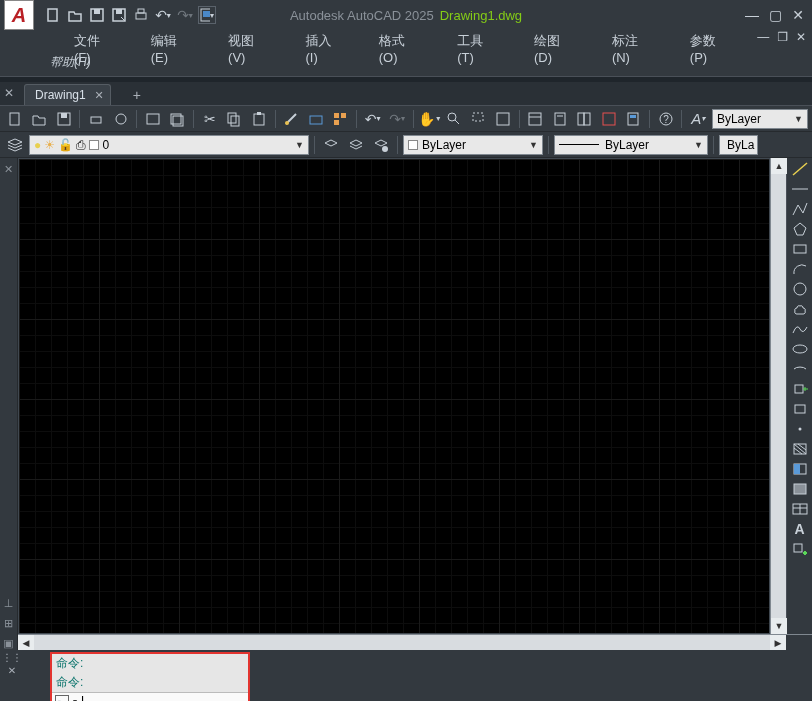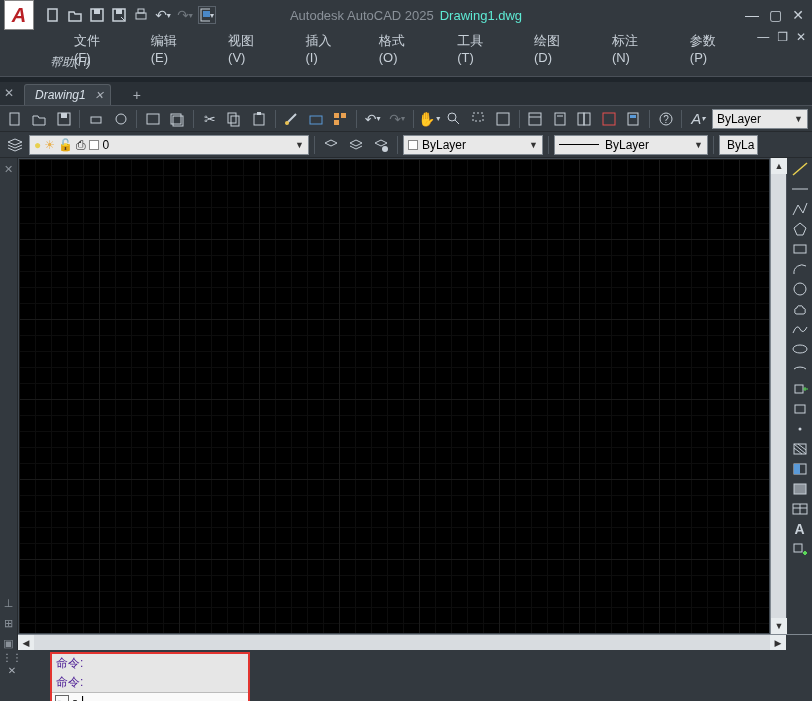--- a/index.html
+++ b/index.html
@@ -4,31 +4,31 @@
 <style>
 * { margin: 0; padding: 0; box-sizing: border-box; font-family: "Microsoft YaHei", Arial, sans-serif; }
 body { background: #33393f; width: 812px; height: 701px; overflow: hidden; font-size: 12px; color: #c8d0d8; }
 
 .titlebar { height: 30px; background: #33393f; display: flex; align-items: center; position: relative; }
 .app-logo { width: 30px; height: 30px; background: #fff; margin: 2px 4px; display: flex; align-items: center; justify-content: center; border: 1px solid #888; }
 .app-logo-a { color: #b92025; font-size: 20px; font-weight: bold; font-style: italic; }
 .qat { display: flex; align-items: center; gap: 4px; margin-left: 6px; }
 .qat .ico { width: 18px; height: 18px; display: flex; align-items: center; justify-content: center; color: #c8d0d8; }
 .title-center { position: absolute; left: 50%; transform: translateX(-50%); color: #8a9199; font-size: 13px; white-space: nowrap; }
-.title-filename { color: #5eead4; margin-left: 6px; }
+.title-filename { color: #84cc16; margin-left: 6px; }
 .win-controls { margin-left: auto; display: flex; align-items: center; gap: 10px; margin-right: 8px; color: #c8d0d8; font-size: 14px; }
 
 .menubar { height: 24px; background: #33393f; display: flex; align-items: flex-start; padding-left: 64px; gap: 22px; }
 .menubar .menu-item { padding: 2px 10px; color: #c8d0d8; font-size: 13px; }
 .menubar2 { height: 22px; background: #33393f; display: flex; padding-left: 50px; font-style: italic; }
 
 .mdi-titlebar { height: 6px; background: #1f252b; border-top: 1px solid #4a5058; display: flex; align-items: center; justify-content: flex-end; padding-right: 6px; gap: 8px; }
 
 .tab-strip { height: 24px; background: #2a3036; display: flex; align-items: flex-end; padding-left: 24px; position: relative; border-bottom: 1px solid #4a5058;}
-.file-tab { background: #3a4148; border: 1px solid #555c63; border-bottom: none; padding: 3px 24px 3px 10px; font-size: 12px; color: #d8e0e8; position: relative; border-radius: 3px 3px 0 0; font-style: italic; }
+.file-tab { background: #3a4148; border: 1px solid #555c63; border-bottom: none; padding: 3px 24px 3px 10px; font-size: 12px; color: #d8e0e8; position: relative; border-radius: 3px 3px 0 0; }
 .file-tab .close-x { position: absolute; right: 6px; top: 4px; color: #aab0b8; font-size: 11px; }
 .tab-add { margin-left: 14px; color: #aab0b8; font-size: 14px; padding: 2px 8px; }
 .tab-x { position: absolute; left: 4px; top: 4px; color: #aab0b8; }
 
 .toolbar-row { height: 26px; background: #33393f; border-bottom: 1px solid #262a2e; display: flex; align-items: center; padding: 0 4px; gap: 3px; }
 .tb-btn { width: 22px; height: 22px; display: flex; align-items: center; justify-content: center; color: #c8d0d8; font-size: 13px; }
 .tb-sep { width: 1px; height: 18px; background: #505860; margin: 0 2px; }
 .tb-combo { height: 20px; background: #e8e8e8; border: 1px solid #808890; display: flex; align-items: center; padding: 0 4px; color: #000; font-size: 12px; flex: 0 0 auto; }
 .tb-combo .combo-arrow { margin-left: auto; font-size: 9px; color: #333; }
 
@@ -49,21 +49,21 @@
 }
 .v-scrollbar { width: 16px; background: #d8dce0; border-left: 1px solid #808890; position: relative; }
 .h-scrollbar { height: 16px; background: #d8dce0; border-top: 1px solid #808890; display: flex; }
 .sb-arrow { width: 16px; height: 16px; background: #e8ecee; display: flex; align-items: center; justify-content: center; font-size: 9px; color: #333; }
 .sb-track { flex: 1; background: #d8dce0; }
 
 .right-toolpalette { width: 26px; background: #33393f; border-left: 1px solid #4a5058; display: flex; flex-direction: column; align-items: center; gap: 2px; padding: 2px 0; }
 .rt-btn { width: 22px; height: 18px; display: flex; align-items: center; justify-content: center; color: #c8d0d8; font-size: 13px; }
 
 .cmd-area { border: 2px solid #e3342f; background: #f0f0f0; margin: 2px 2px 2px 26px; width: 200px; }
-.cmd-history { background: #e6e6e6; color: #4c1d95; font-size: 12px; padding: 1px 4px; }
+.cmd-history { background: #e6e6e6; color: #0f766e; font-size: 12px; padding: 1px 4px; }
 .cmd-input-row { background: #fafafa; border-top: 1px solid #bbb; display: flex; align-items: center; padding: 1px 3px; gap: 4px; }
 .cmd-icon { width: 14px; height: 12px; border: 1px solid #666; display: flex; align-items: center; justify-content: center; font-size: 8px; }
 .cmd-input { color: #000; font-size: 12px; }
 
 .cmdbar-wrap { display: flex; align-items: flex-start; background: #33393f; position: relative;}
 .cmd-left-gutter { width: 24px; display: flex; flex-direction: column; align-items: center; gap: 2px; padding-top: 2px;}
 .cmd-gutter-ico { font-size: 10px; color: #aab0b8; }
 
 svg { display: block; }
 .unicode-ico { font-size: 14px; line-height: 1; }

